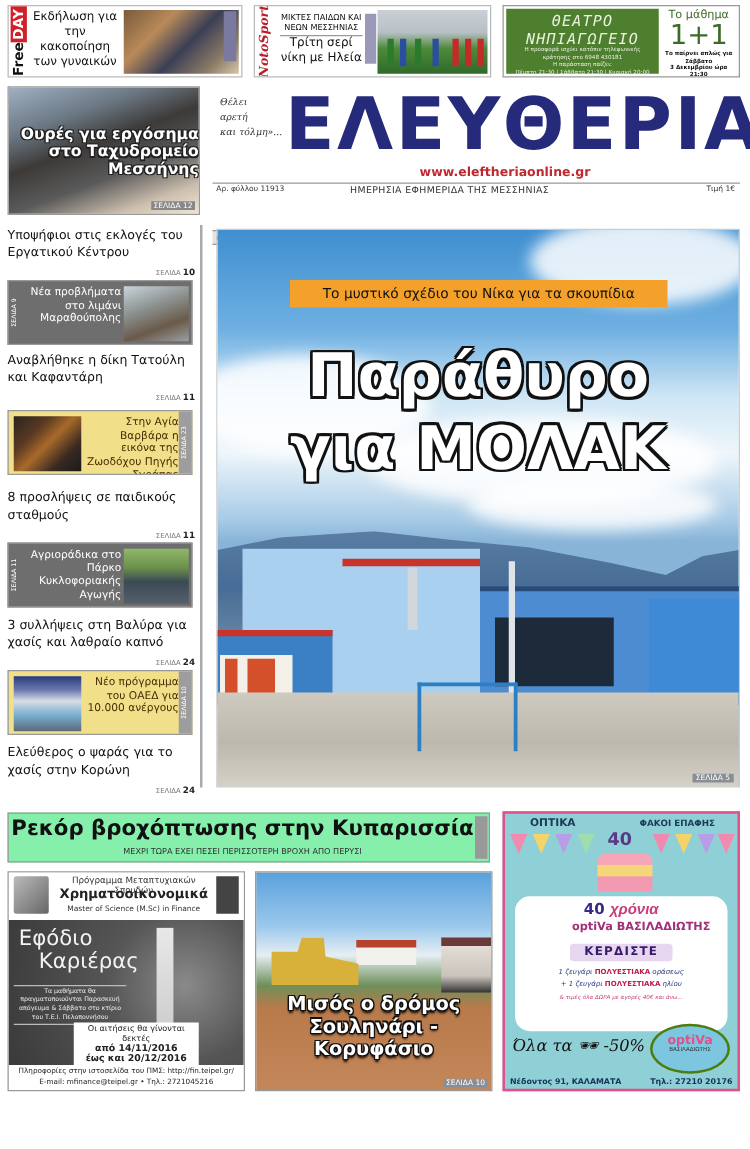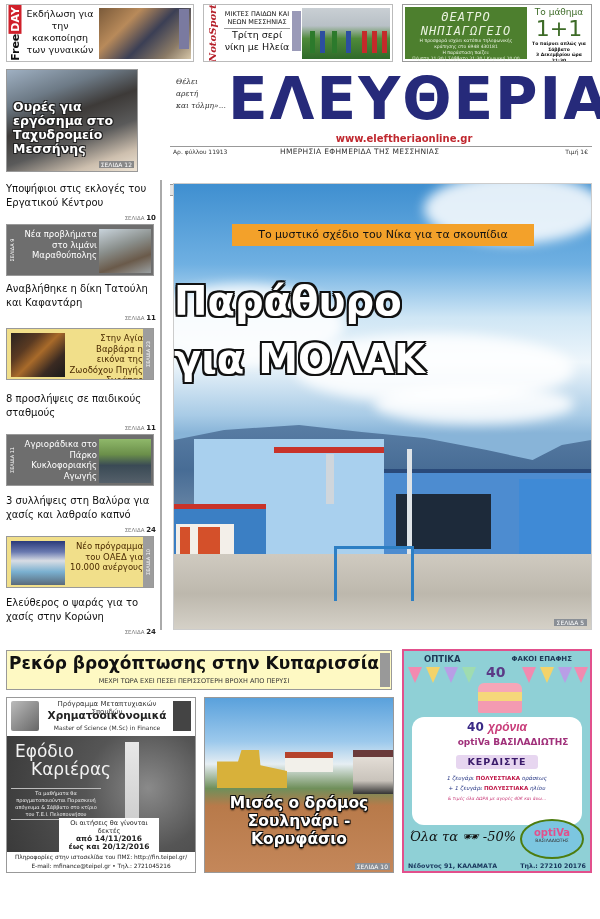--- a/index.html
+++ b/index.html
@@ -30,21 +30,21 @@
   .t3 { left: 402px; width: 190px; border: 1px solid #999; }
   .t3 .green { position: absolute; left: 2px; top: 2px; width: 122px; height: 52px; background: #4d7f2e; color: #e9f2df; text-align: center; }
   .t3 .green .title { font-size: 12px; letter-spacing: 1px; margin-top: 3px; font-family: "DejaVu Sans Mono", monospace; font-style: italic; }
   .t3 .green .sm { font-size: 4.5px; line-height: 6px; }
   .t3 .right { position: absolute; left: 126px; top: 2px; width: 60px; height: 52px; text-align: center; }
   .t3 .right .lesson { font-size: 9px; color: #3d6b27; }
   .t3 .right .big { font-size: 22px; color: #3d6b27; line-height: 24px; }
   .t3 .right .small { font-size: 4.5px; line-height: 5.5px; color: #111; font-weight: bold; }
 
   
-  .mh-photo { left: 6px; top: 69px; width: 132px; height: 103px; background: linear-gradient(160deg,#9fb0c2 0%,#6d7a86 25%,#3d3a38 45%,#5a5a5a 65%,#cdbfae 85%,#efe5d6 100%); overflow: hidden; border: 1px solid #999; }
+  .mh-photo { left: 6px; top: 69px; width: 154px; height: 103px; background: linear-gradient(160deg,#9fb0c2 0%,#6d7a86 25%,#3d3a38 45%,#5a5a5a 65%,#cdbfae 85%,#efe5d6 100%); overflow: hidden; border: 1px solid #999; text-align: right; }
   .mh-photo .cap { position: absolute; left: 6px; top: 30px; color: #fff; font-weight: bold; font-size: 12.5px; line-height: 14px; text-shadow: 1px 1px 0 #222, -1px -1px 0 #222, 1px -1px 0 #222, -1px 1px 0 #222; }
   .mh-photo .pg { position: absolute; right: 3px; bottom: 3px; font-size: 6px; color: #fff; background: #888; padding: 0 2px; }
 
   .motto { left: 176px; top: 76px; font-family: "DejaVu Serif", serif; font-style: italic; font-size: 7.5px; line-height: 12px; color: #333; }
   .logo { left: 228px; top: 70px; width: 362px; height: 62px; }
   .logo-text { position: absolute; left: 0; top: -4px; width: 100%; text-align: center; font-family: "DejaVu Sans", sans-serif; font-weight: bold; font-size: 58px; letter-spacing: 2px; color: #262a7a; line-height: 66px; }
   .url { left: 284px; top: 133px; width: 240px; text-align: center; font-weight: bold; font-size: 10px; color: #c0282f; }
 
   .infobar1 { left: 170px; top: 146px; width: 422px; height: 11px; border-top: 1px solid #999; font-size: 6px; line-height: 10px; color: #333; }
   .infobar1 .sheet { position: absolute; left: 3px; }
@@ -73,29 +73,29 @@
   .yellow { background: #f1df8a; }
   .yellow .bt { color: #4a2a00; left: 60px; top: 4px; width: 76px; }
   .yellow .img { left: 4px; width: 54px; }
   .yellow .vt { left: auto; right: 0; background: #9d9d9d; }
 
   
   .main { left: 173px; top: 183px; width: 419px; height: 447px; overflow: hidden; border: 1px solid #ccc;
           background: linear-gradient(180deg,#3f8fd0 0%,#6fb0e2 18%,#cfe6f5 30%,#eef6fb 40%,#a8cbe6 52%,#88b4d8 56%); }
   .main .cloud { position: absolute; border-radius: 50%; background: rgba(255,255,255,0.85); filter: blur(6px); }
   .main .kicker { position: absolute; left: 58px; top: 40px; width: 302px; height: 22px; background: #f3a12a; color: #111; font-size: 11px; line-height: 22px; text-align: center; }
-  .main .headline { position: absolute; left: 0; top: 88px; width: 100%; color: #fff; font-weight: bold; font-size: 40px; line-height: 58px;
+  .main .headline { position: absolute; left: 0; top: 88px; width: 100%; text-align: center; color: #fff; font-weight: bold; font-size: 48px; line-height: 58px;
      text-shadow: 2px 2px 0 #111, -2px -2px 0 #111, 2px -2px 0 #111, -2px 2px 0 #111, 0 2px 0 #111, 2px 0 0 #111, 0 -2px 0 #111, -2px 0 0 #111; }
   .mountains { position: absolute; left: 0; top: 236px; width: 100%; height: 100px; background: linear-gradient(180deg,#5b7fa6 0%,#476c95 50%,#6e8aa8 100%); clip-path: polygon(0 20%,12% 10%,30% 5%,45% 12%,60% 18%,75% 30%,86% 40%,93% 25%,100% 20%,100% 100%,0 100%); }
   .ground { position: absolute; left: 0; top: 370px; width: 100%; height: 80px; background: linear-gradient(180deg,#cfcac0 0%,#bdb8ad 50%,#d8d4cb 100%); }
   .bldg { position: absolute; }
   .main .pg { position: absolute; right: 4px; bottom: 3px; font-size: 6px; color: #fff; background: #8a8f96; padding: 0 3px; }
 
   
-  .rain { left: 6px; top: 650px; width: 386px; height: 40px; border: 1px solid #999; background: #fef9c3; }
+  .rain { left: 6px; top: 650px; width: 386px; height: 40px; border: 1px solid #999; background: #86efac; }
   .rain .h { position: absolute; left: 0; top: 2px; width: 374px; text-align: center; font-weight: bold; font-size: 17px; color: #111; }
   .rain .s { position: absolute; left: 0; top: 26px; width: 374px; text-align: center; font-size: 6.5px; color: #333; }
   .rain .vt { position: absolute; right: 1px; top: 2px; width: 10px; height: 34px; background: #999; }
 
   .ad1 { left: 6px; top: 697px; width: 190px; height: 176px; border: 1px solid #999; background: #fff; overflow: hidden; }
   .ad1 .top { position: absolute; left: 0; top: 0; width: 100%; height: 38px; background: #fff; }
   .ad1 .top .logo1 { position: absolute; left: 4px; top: 3px; width: 28px; height: 30px; background: linear-gradient(135deg,#bbb,#666); border-radius: 2px; }
   .ad1 .top .logo2 { position: absolute; right: 4px; top: 3px; width: 18px; height: 30px; background: #444; }
   .ad1 .top .l1 { position: absolute; left: 36px; top: 2px; width: 128px; text-align: center; font-size: 7px; color: #333; }
   .ad1 .top .l2 { position: absolute; left: 36px; top: 11px; width: 128px; text-align: center; font-size: 10.5px; font-weight: bold; color: #222; }

